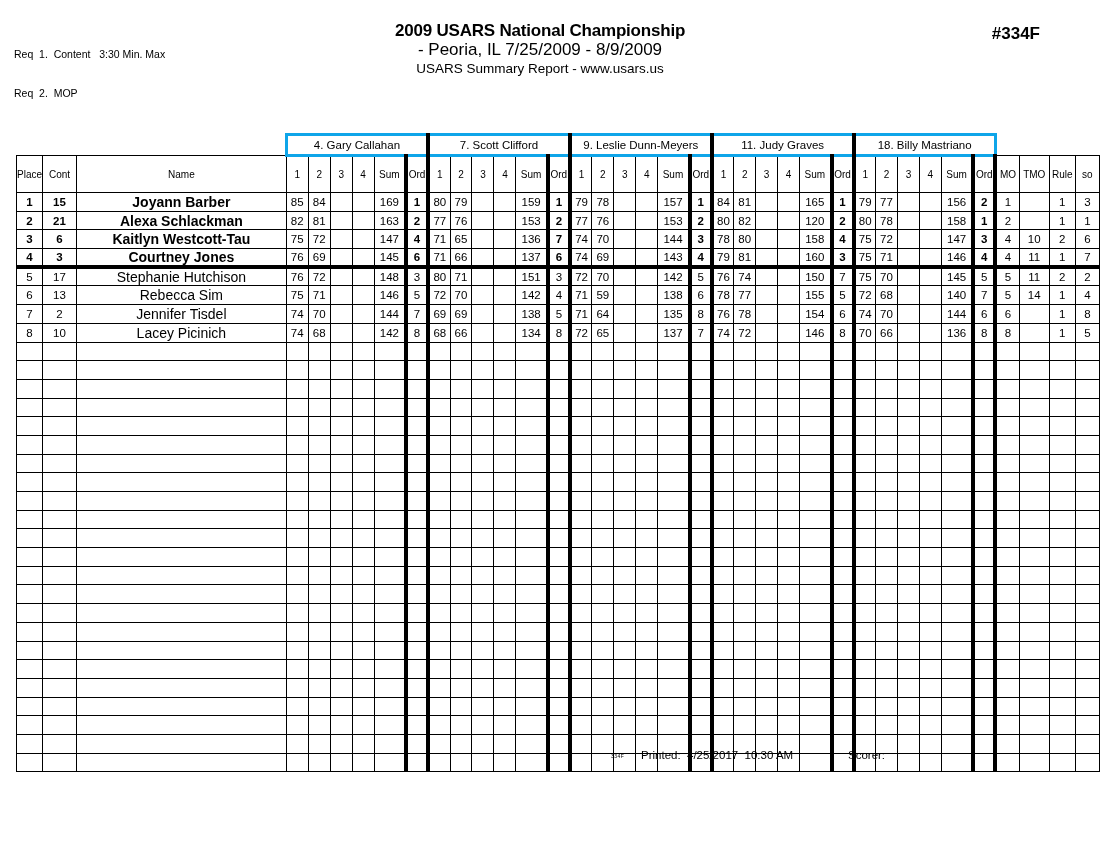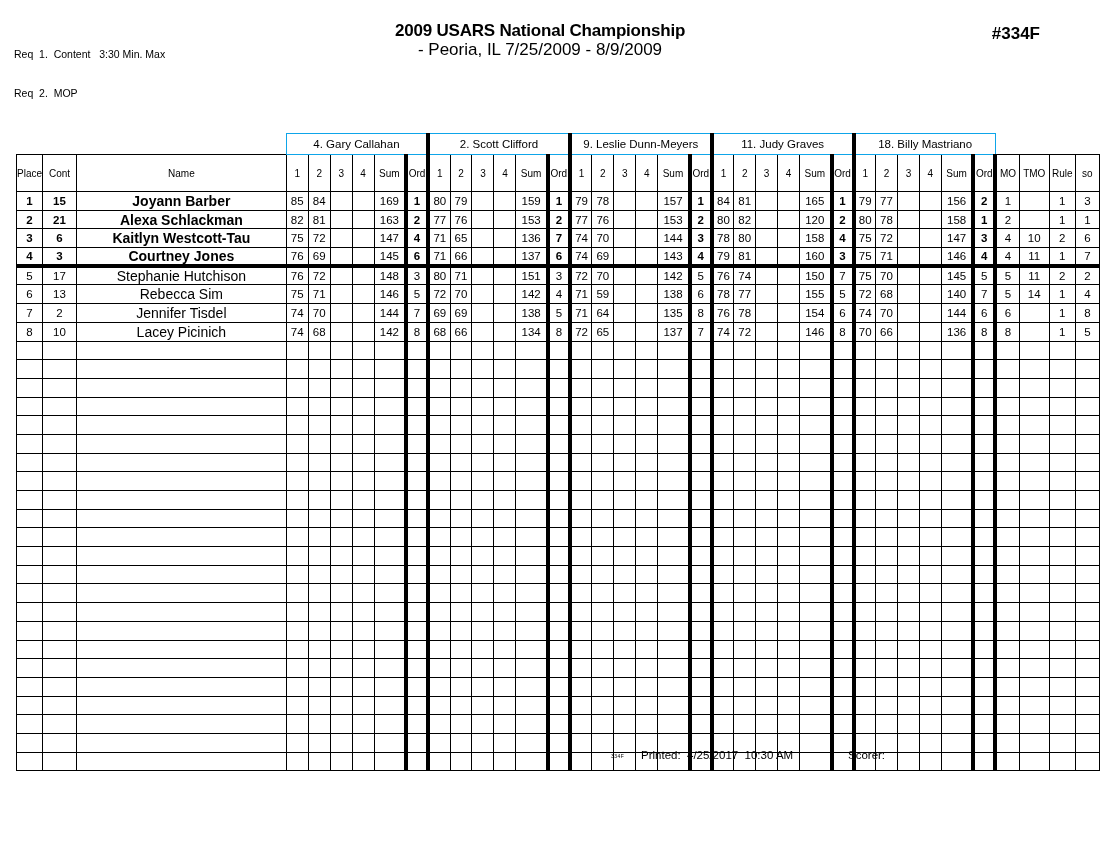--- a/index.html
+++ b/index.html
@@ -49,21 +49,21 @@
     margin:0;
     font-weight:normal;
     text-align:center;
     vertical-align:middle;
     height:18.7px;
     box-sizing:border-box;
     overflow:hidden;
     white-space:nowrap;
   }
   
-  tr.jrow td{height:21px;border:1px solid #0ea5e9;}
+  tr.jrow td{height:21px;border:3px solid #0ea5e9;}
   td.nb{border:none !important;}
   td.jname{
     text-align:left;
     padding-left:6px;
     font-size:11.5px;
     border:1px solid #000;
   }
   
   tr.hrow td{height:37px;font-size:10px;}
   td.hleft{text-align:left;padding-left:5px;}
@@ -108,20 +108,21 @@
 <div class="page">
 
   <div class="reqs">
     <span class="rline">Req  1.  Content   3:30 Min. Max</span>
     <span class="rline">Req  2.  MOP</span>
   </div>
 
   <div class="titles">
     <div class="t1">2009 USARS National Championship</div>
     <div class="t2">- Peoria, IL  7/25/2009 - 8/9/2009</div>
+    <div class="t4">USARS Summary Report - www.usars.us</div>
   </div>
 
   <div class="evtnum">#334F</div>
 
   <div class="tblwrap">
     <table class="sheet">
       <colgroup>
         <col style="width:26px">
           <col style="width:34px">
           <col style="width:210px">
@@ -157,21 +158,21 @@
           <col style="width:22px">
         <col style="width:24px">
           <col style="width:30px">
           <col style="width:26px">
           <col style="width:24px">
       </colgroup>
       <tbody id="tbody-sheet">
           <tr class="jrow">
             <td class="nb" colspan="3"></td>
             <td class="jname" colspan="6">4.  Gary Callahan</td>
-            <td class="jname grpstart" colspan="6">2.  Scott Clifford</td>
+            <td class="jname grpstart" colspan="6">7.  Scott Clifford</td>
             <td class="jname grpstart" colspan="6">9.  Leslie Dunn-Meyers</td>
             <td class="jname grpstart" colspan="6">11.  Judy Graves</td>
             <td class="jname grpstart" colspan="6">18.  Billy  Mastriano</td>
             <td class="nb" colspan="4"></td>
           </tr>
           <tr class="hrow">
             <td>Place</td>
             <td>Cont</td>
             <td class="hleft">Name</td>
             <td>1</td>

